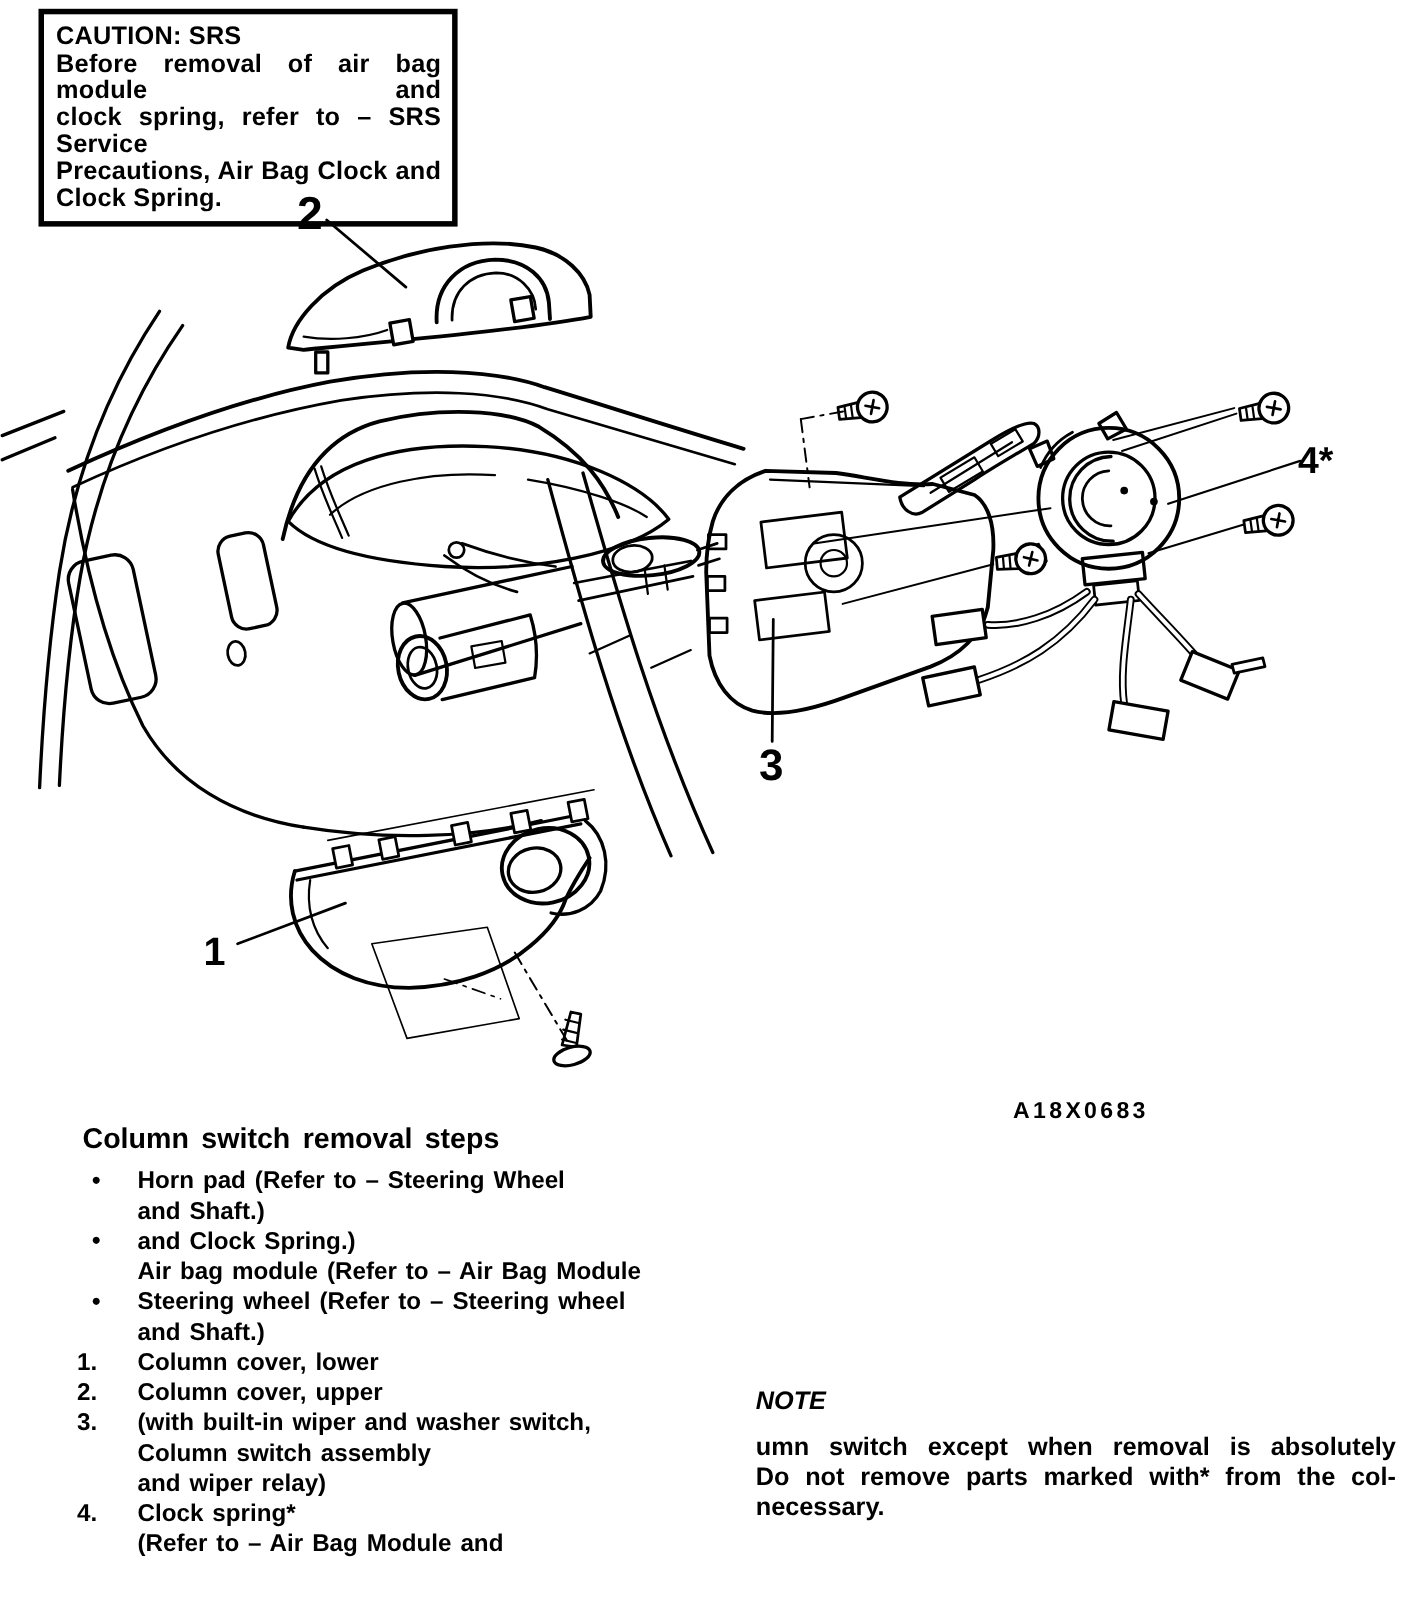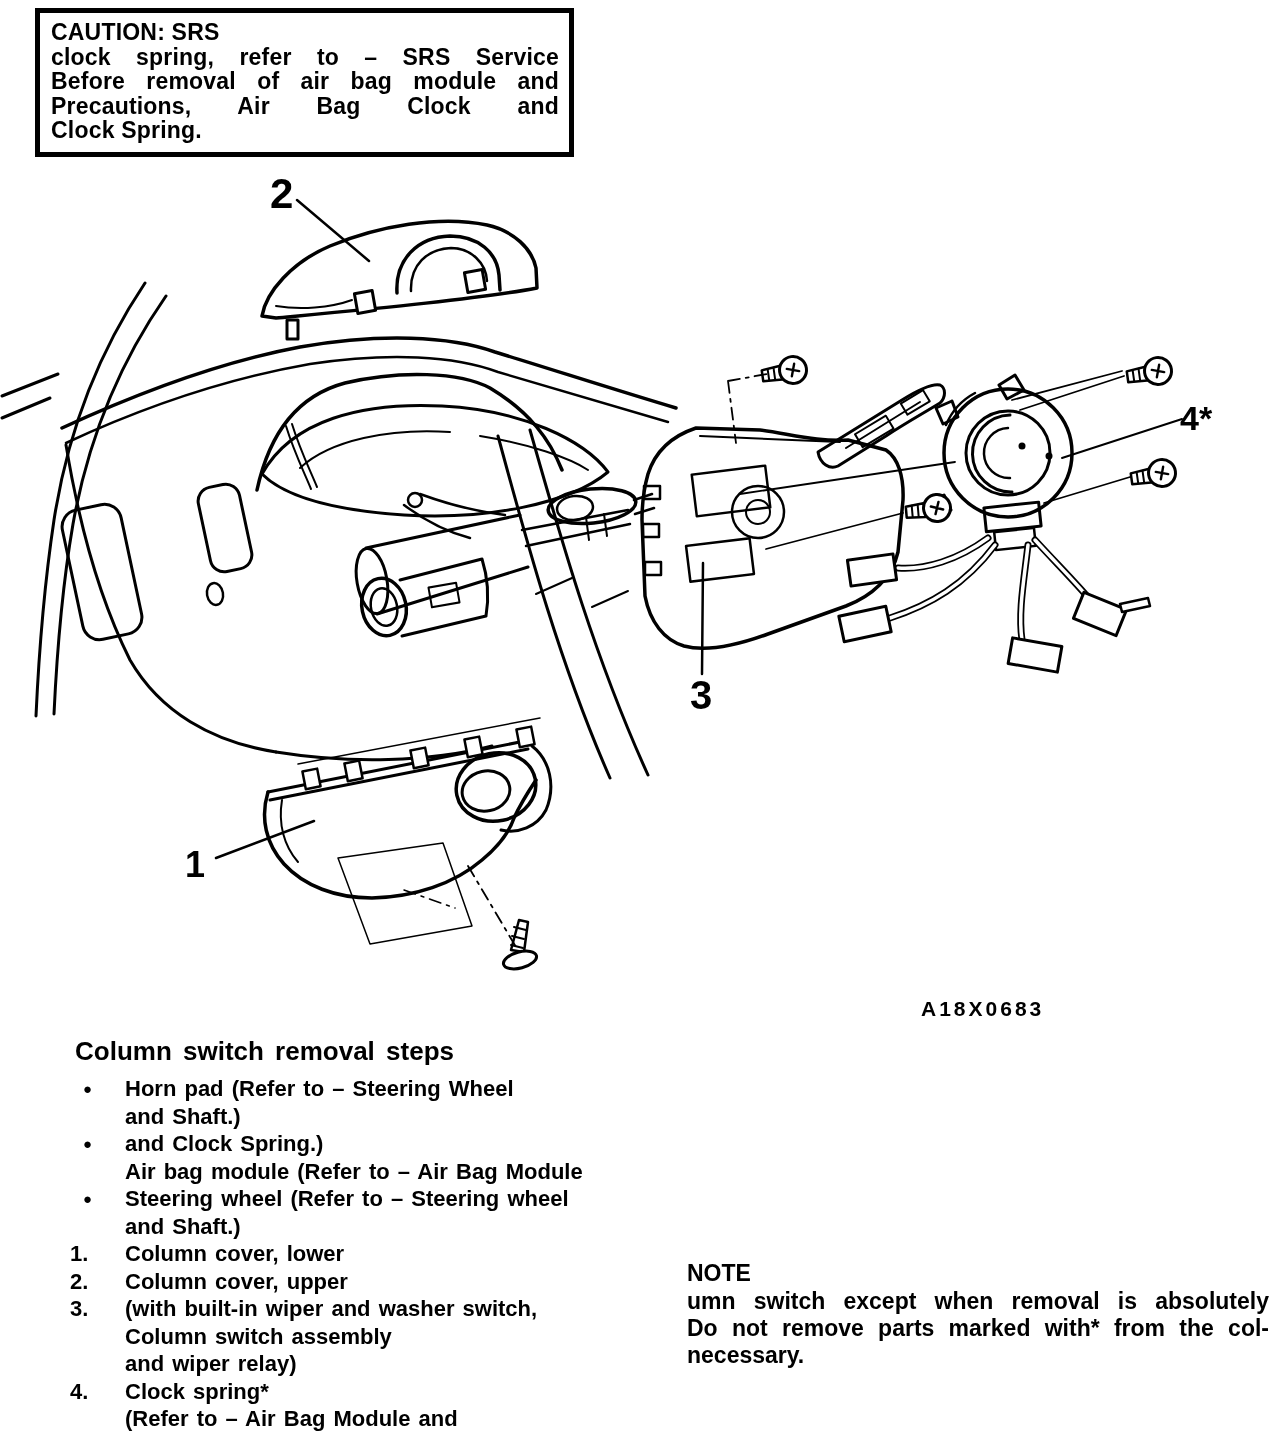--- a/index.html
+++ b/index.html
@@ -2,41 +2,41 @@
 <html><head>
 <meta charset="utf-8">
 <style>
   html,body{margin:0;padding:0;background:#fff;}
   #page{
     position:relative;width:1280px;height:1454px;background:#ffffff;
     font-family:"Liberation Sans", sans-serif;color:#000;overflow:hidden;
   }
   
   .caution-box{
-    position:absolute;left:35px;top:8px;width:539px;box-sizing:border-box;
+    position:absolute;left:35px;top:8px;width:381px;box-sizing:border-box;
     border:5px solid #000;padding:7px 10px 9px 11px;
     font-size:23px;line-height:24.5px;font-weight:700;letter-spacing:0.2px;
   }
   .jl{text-align:justify;text-align-last:justify;}
   
   .figure-svg{position:absolute;left:0;top:0;width:1280px;height:1020px;}
   .part-label{font-family:"Liberation Sans",sans-serif;font-weight:700;fill:#000;}
   .fig-code{font-family:"Liberation Sans",sans-serif;font-weight:700;fill:#000;letter-spacing:3px;}
   
   .steps{position:absolute;left:70px;top:1020px;width:575px;font-size:22px;
          line-height:27.5px;font-weight:700;word-spacing:2px;}
-  .steps-heading{font-size:26px;line-height:30px;margin:16px 0 9px 5px;word-spacing:4px;}
+  .steps-heading{font-size:26px;line-height:30px;margin:0 0 9px 5px;word-spacing:4px;}
   .item{display:flex;align-items:flex-start;}
   .item .mk{flex:0 0 30px;}
   .item .mk.mk-dot{font-size:15px;line-height:27.5px;padding-left:13px;box-sizing:border-box;}
   .item .lines{flex:1;margin-left:25px;}
   
   .note{position:absolute;left:687px;top:1260px;width:582px;font-size:23px;
         line-height:27px;font-weight:700;}
-  .note-heading{margin-bottom:1px;}
+  .note-heading{margin-bottom:15px;font-style:italic;}
 </style>
 </head>
 <body>
 
 <div id="page">
 
   <svg class="figure-svg" viewBox="0 0 1280 1020" fill="none" stroke="#000" stroke-linecap="round" stroke-linejoin="round">
     <defs>
       <g id="screw">
         <path d="M-12,-6 L-31,-4 L-31,7 L-12,8 Z" stroke-width="2.5"></path>
@@ -184,22 +184,22 @@
 
     <text class="part-label" x="270" y="208" font-size="42" stroke="none">2</text>
     <text class="part-label" x="185" y="877" font-size="36" stroke="none">1</text>
     <text class="part-label" x="690" y="709" font-size="40" stroke="none">3</text>
     <text class="part-label" x="1180" y="430" font-size="34" stroke="none">4*</text>
     <text class="fig-code" x="921" y="1016" font-size="21" stroke="none">A18X0683</text>
   </svg>
 
   <div class="caution-box">
     <div>CAUTION: SRS</div>
+    <div class="jl">Before removal of air bag module and</div>
     <div class="jl">clock spring, refer to – SRS Service</div>
-    <div class="jl">Before removal of air bag module and</div>
     <div class="jl">Precautions, Air Bag Clock and</div>
     <div>Clock Spring.</div>
   </div>
 
   <div class="steps">
     <div class="steps-heading">Column switch removal steps</div>
 
     <div class="item">
       <span class="mk mk-dot">●</span>
       <div class="lines">

